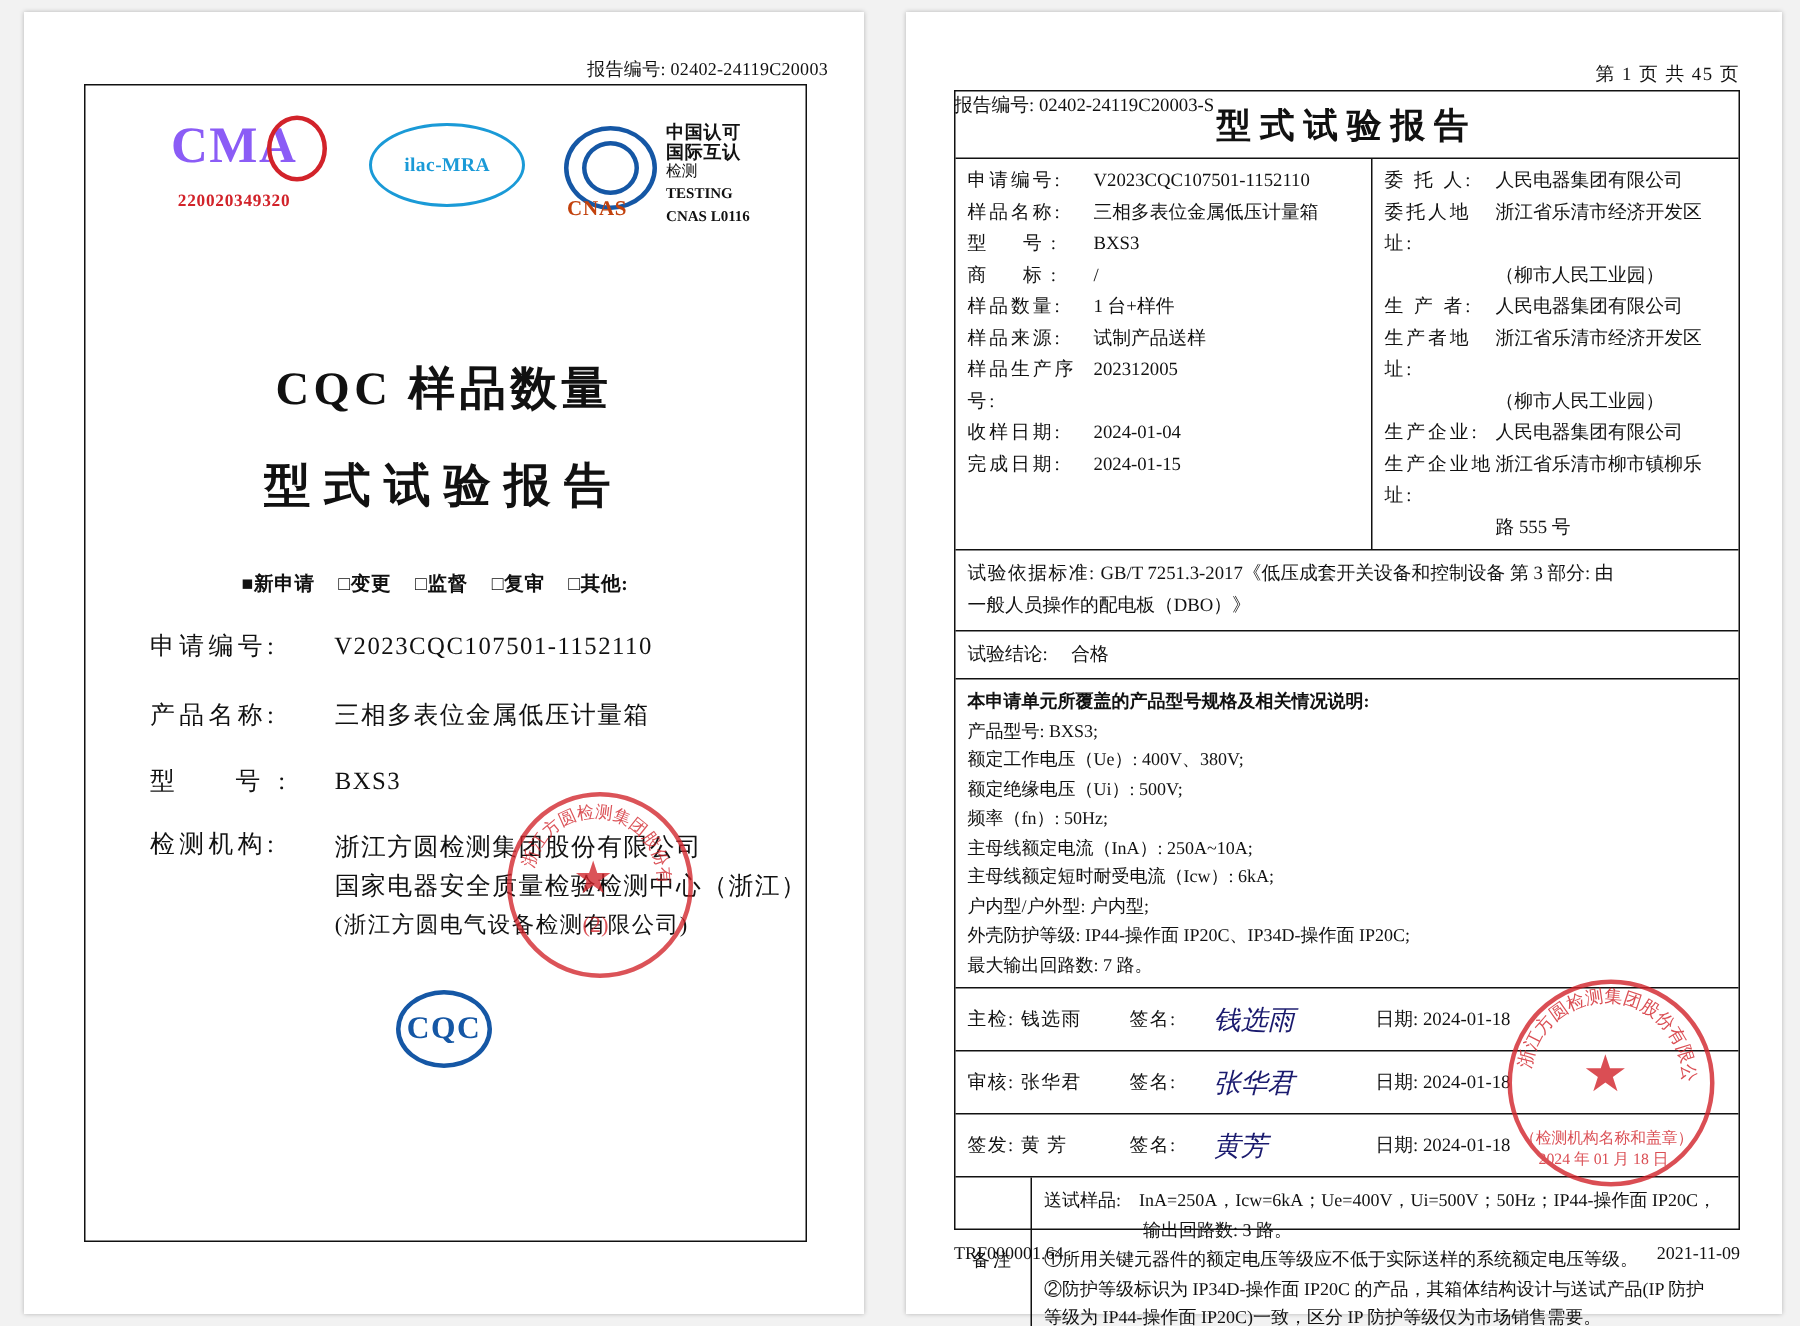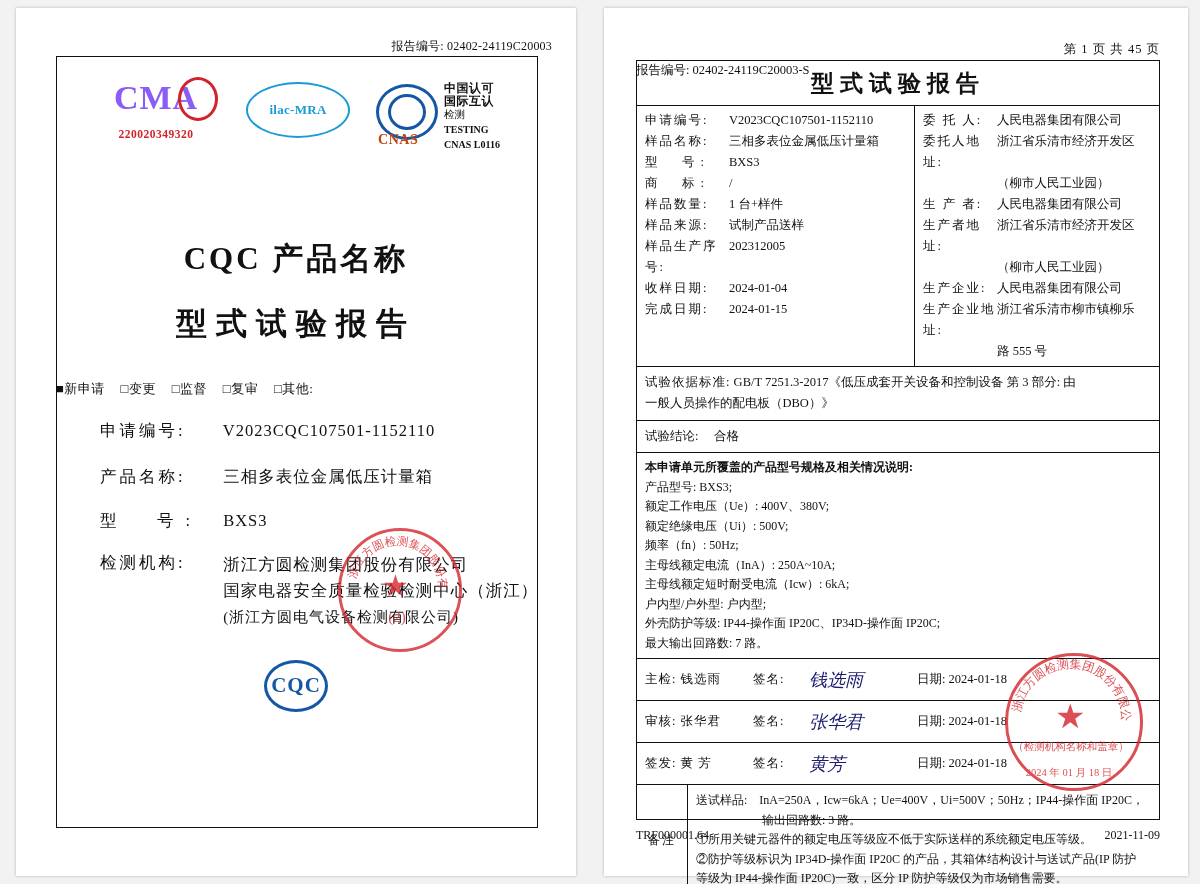--- a/index.html
+++ b/index.html
@@ -65,22 +65,22 @@
 
   .l-title1{
     position:absolute;left:40px;top:230px;width:480px;text-align:center;
     font-size:31px;font-weight:bold;letter-spacing:3px;
   }
   .l-title2{
     position:absolute;left:40px;top:295px;width:480px;text-align:center;
     font-size:31px;font-weight:bold;letter-spacing:9px;
   }
   .l-checks{
-    position:absolute;left:40px;top:372px;width:480px;text-align:left;
-    font-size:13px;letter-spacing:.5px;
+    position:absolute;left:40px;top:372px;width:480px;text-align:center;
+    font-size:13px;letter-spacing:.5px;font-weight:bold;
   }
   .l-checks .ck{margin-right:12px;}
   .l-field{
     position:absolute;left:84px;font-size:16.5px;letter-spacing:1px;
     white-space:nowrap;
   }
   .l-field .lab{display:inline-block;width:118px;letter-spacing:3px;}
   .l-field .lab.sp{letter-spacing:12px;}
   .l-f1{top:412px;}
   .l-f2{top:458px;}
@@ -174,21 +174,21 @@
   }
   .r-sign .dt{margin-left:8px;}
   .stamp-right{
     position:absolute;right:16px;top:-6px;width:132px;height:132px;
     border:3px solid #d2232a;border-radius:50%;opacity:.8;
   }
   .stamp-right .star{
     position:absolute;left:47px;top:44px;font-size:34px;color:#d2232a;line-height:34px;
   }
   .stamp-right .lab{
-    position:absolute;left:0;top:84px;width:126px;text-align:center;
+    position:absolute;left:0;top:96px;width:126px;text-align:center;
     font-size:10.5px;color:#d2232a;
   }
   .stamp-right .date{
     position:absolute;left:-2px;top:110px;width:126px;text-align:center;
     font-size:10.5px;color:#d2232a;
   }
   .r-remark{display:flex;font-size:12px;line-height:19.5px;}
   .r-remark .rk{
     width:50px;flex:0 0 50px;border-right:1.2px solid #111;
     display:flex;align-items:center;justify-content:center;letter-spacing:2px;
@@ -232,21 +232,21 @@
         <div class="cnas-right">
           <div class="cn1">中国认可</div>
           <div class="cn1">国际互认</div>
           <div>检测</div>
           <div class="cn3">TESTING</div>
           <div class="cn3">CNAS L0116</div>
         </div>
       </div>
     </div>
 
-    <div class="l-title1">CQC 产品名称</div>
+    <div class="l-title1">CQC 样品数量</div>
     <div class="l-title2">型式试验报告</div>
 
     <div class="l-checks">
       <span class="ck"><span>■</span><span>新申请</span></span>
       <span class="ck"><span>□</span><span>变更</span></span>
       <span class="ck"><span>□</span><span>监督</span></span>
       <span class="ck"><span>□</span><span>复审</span></span>
       <span class="ck"><span>□</span><span>其他:</span></span>
     </div>
 

